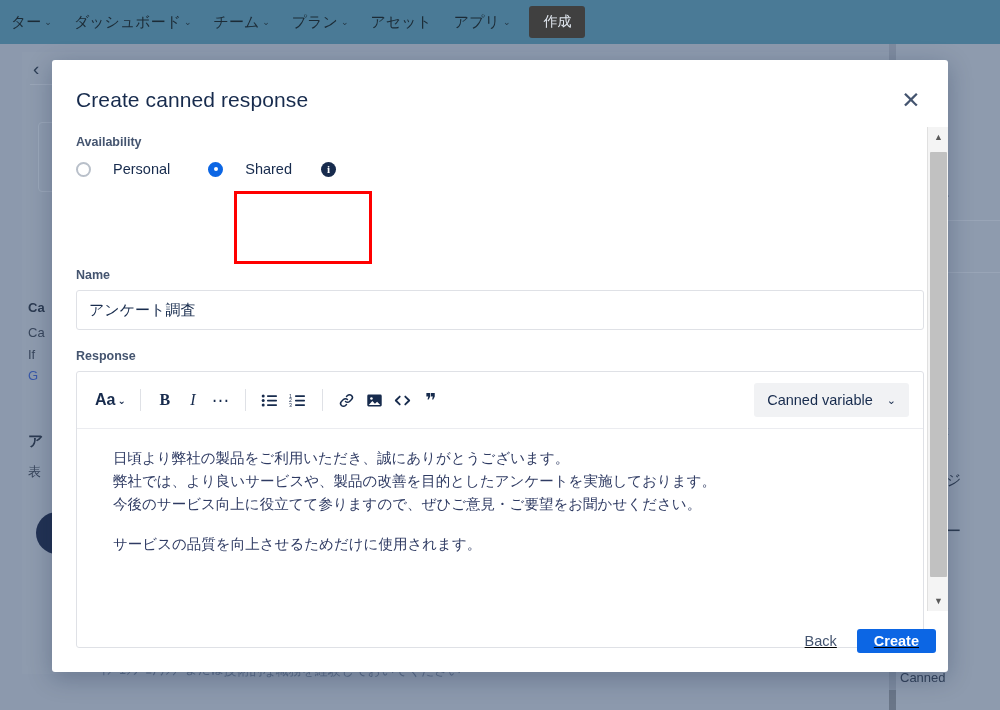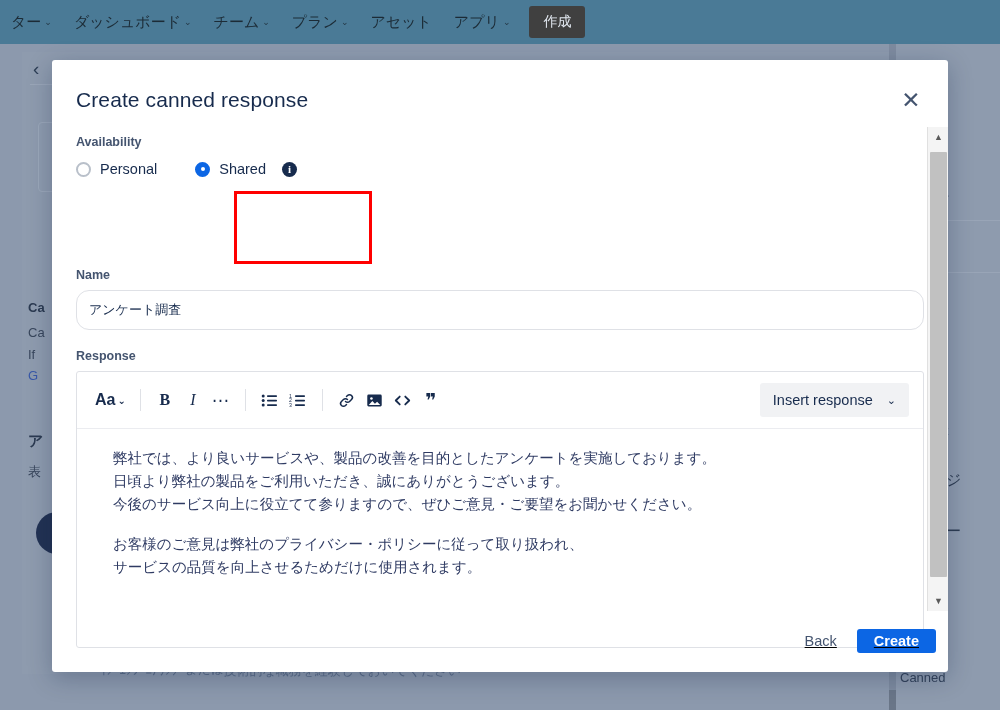--- a/index.html
+++ b/index.html
@@ -121,21 +121,21 @@
   .field-label {
     font-size: 12.5px; color: #44546f; font-weight: bold;
   }
 
   #availability-block { position: absolute; left: 24px; top: 75px; }
   #availability-label { }
   #radio-row {
     display: flex; align-items: center; margin-top: 12px; gap: 0;
   }
   .radio-option {
-    display: flex; align-items: center; gap: 9px;
+    display: flex; align-items: center; gap: 22px;
     font-size: 14.5px; color: #172b4d;
   }
   .radio-circle {
     width: 15px; height: 15px; border-radius: 50%;
     border: 2px solid #b9c0ca; background: #fff;
     display: inline-block; position: relative;
   }
   .radio-circle.checked {
     border-color: #0c66e4; background: #0c66e4;
   }
@@ -153,22 +153,22 @@
   #shared-option { margin-left: 38px; }
 
   #red-highlight {
     position: absolute; left: 182px; top: 131px; width: 138px; height: 73px;
     border: 3px solid #ff0000; pointer-events: none; z-index: 30;
   }
 
   #name-block { position: absolute; left: 24px; top: 208px; width: 848px; }
   #name-input {
     margin-top: 8px; width: 848px; height: 40px;
-    border: 1px solid #dfe1e6; border-radius: 13px;
-    background: #fff; color: #172b4d; font-size: 13px;
+    border: 1px solid #dfe1e6; border-radius: 3px;
+    background: #fff; color: #172b4d; font-size: 15px;
     padding: 0 12px; display: flex; align-items: center;
     font-family: "Liberation Sans", "DejaVu Sans", sans-serif;
   }
 
   #response-block { position: absolute; left: 24px; top: 289px; width: 848px; }
   #editor {
     margin-top: 8px; width: 848px; height: 277px;
     border: 1px solid #dfe1e6; border-radius: 3px; background: #fff;
     display: flex; flex-direction: column;
   }
@@ -387,31 +387,30 @@
           <div class="tb-btn">
             <svg width="19" height="17" viewBox="0 0 24 20" fill="none" stroke="#172b4d" stroke-width="2.3" stroke-linecap="round" stroke-linejoin="round" aria-hidden="true">
               <polyline points="8.5,5 3.5,10 8.5,15"></polyline>
               <polyline points="15.5,5 20.5,10 15.5,15"></polyline>
             </svg>
           </div>
           <div class="tb-btn tb-quote">❞</div>
         </div>
 
         <div id="insert-variable">
-          <span>Insert response</span>
+          <span>Canned variable</span>
           <span style="font-size:11px;">⌄</span>
         </div>
       </div>
 
       <div id="editor-body">
+        <div class="body-line">日頃より弊社の製品をご利用いただき、誠にありがとうございます。</div>
         <div class="body-line">弊社では、より良いサービスや、製品の改善を目的としたアンケートを実施しております。</div>
-        <div class="body-line">日頃より弊社の製品をご利用いただき、誠にありがとうございます。</div>
         <div class="body-line">今後のサービス向上に役立てて参りますので、ぜひご意見・ご要望をお聞かせください。</div>
         <div class="body-gap"></div>
-        <div class="body-line">お客様のご意見は弊社のプライバシー・ポリシーに従って取り扱われ、</div>
         <div class="body-line">サービスの品質を向上させるためだけに使用されます。</div>
       </div>
     </div>
   </div>
 
   <div id="modal-scrollbar">
     <div class="sb-arrow" id="sb-up">▲</div>
     <div id="sb-thumb"></div>
     <div class="sb-arrow" id="sb-down">▼</div>
   </div>

